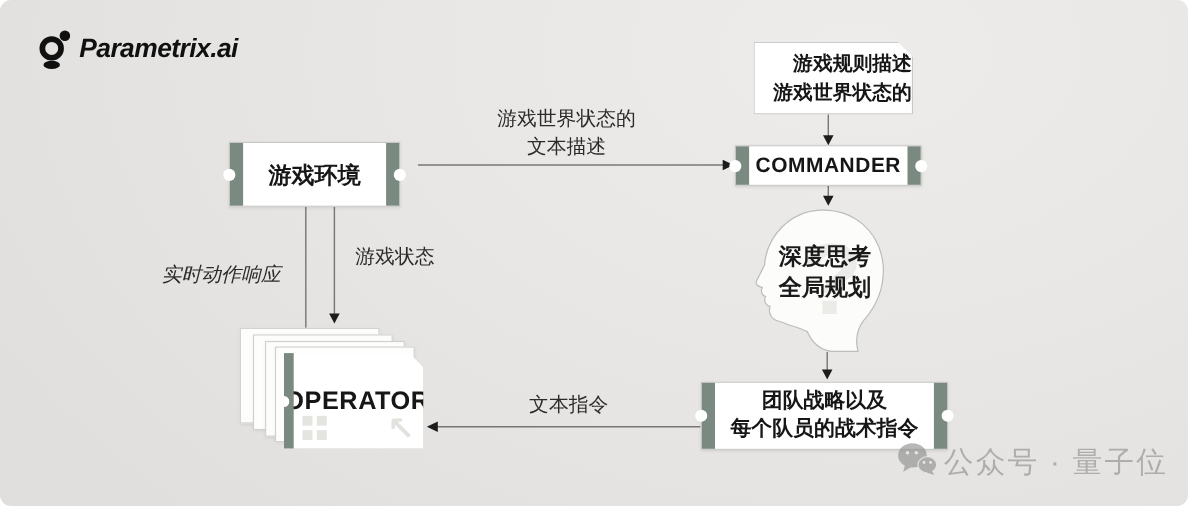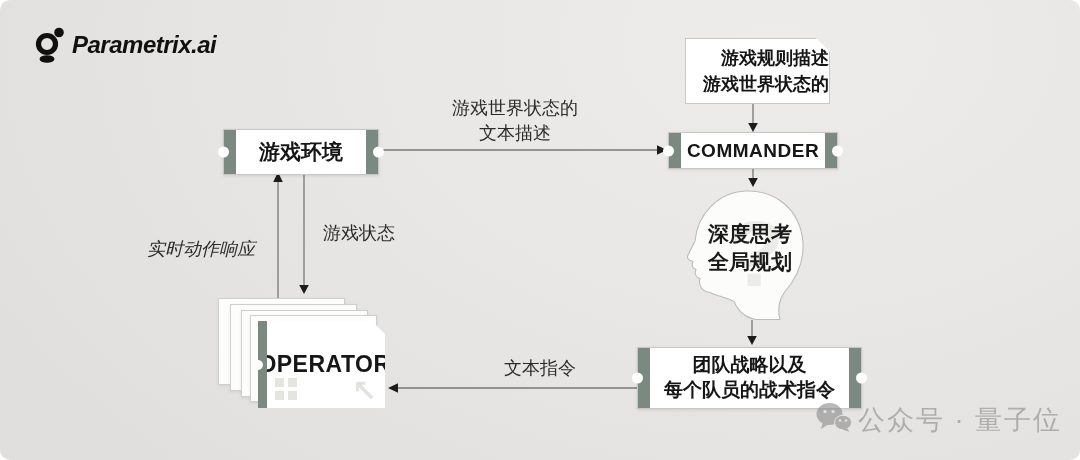--- a/index.html
+++ b/index.html
@@ -89,21 +89,21 @@
     <line x1="637" y1="388" x2="397" y2="388" stroke="#777" stroke-width="1.3"></line>
     <polygon points="388,388 398,383.2 398,392.8" fill="#1c1c1c"></polygon>
 
     <line x1="278" y1="180" x2="278" y2="299" stroke="#777" stroke-width="1.3"></line>
     <polygon points="278,172 273.2,182 282.8,182" fill="#1c1c1c"></polygon>
 
     <line x1="304" y1="171" x2="304" y2="286" stroke="#777" stroke-width="1.3"></line>
     <polygon points="304,294 299.2,285 308.8,285" fill="#1c1c1c"></polygon>
   </svg>
 
-  <div class="ticket" style="left:223px;top:129px;width:156px;height:46px;">
+  <div class="ticket" style="left:208px;top:129px;width:156px;height:59px;">
     <div class="tab left"></div>
     <div class="tab right"></div>
     <div class="t-label" style="font-size:21px;">游戏环境</div>
   </div>
 
   <div class="note">
     <div>游戏规则描述</div>
     <div>游戏世界状态的</div>
   </div>
 
@@ -153,21 +153,21 @@
       <div class="nw-arrow">↖</div>
     </div>
   </div>
 
   <div class="edge-label" style="left:430px;top:96px;width:170px;text-align:center;line-height:1.4;">
     <div>游戏世界状态的</div>
     <div>文本描述</div>
   </div>
   <div class="edge-label" style="left:147px;top:237px;font-style:italic;">实时动作响应</div>
   <div class="edge-label" style="left:323px;top:221px;">游戏状态</div>
-  <div class="edge-label" style="left:504px;top:356px;text-align:center;">文本指令</div>
+  <div class="edge-label" style="left:481px;top:356px;text-align:center;">文本指令</div>
 
   <div class="watermark">
     <svg width="36" height="30" viewBox="0 0 36 30">
       <ellipse cx="13.5" cy="12" rx="13" ry="11" fill="#8d8d8d"></ellipse>
       <polygon points="7,20 5,27 13,22" fill="#8d8d8d"></polygon>
       <circle cx="9" cy="9.5" r="1.6" fill="#e8e7e5"></circle>
       <circle cx="17" cy="9.5" r="1.6" fill="#e8e7e5"></circle>
       <ellipse cx="27" cy="20.5" rx="8.5" ry="7.3" fill="#8d8d8d" stroke="#e8e7e5" stroke-width="1"></ellipse>
       <polygon points="31,26 33.5,29.8 26,27.5" fill="#8d8d8d"></polygon>
       <circle cx="24" cy="18.5" r="1.3" fill="#e8e7e5"></circle>

